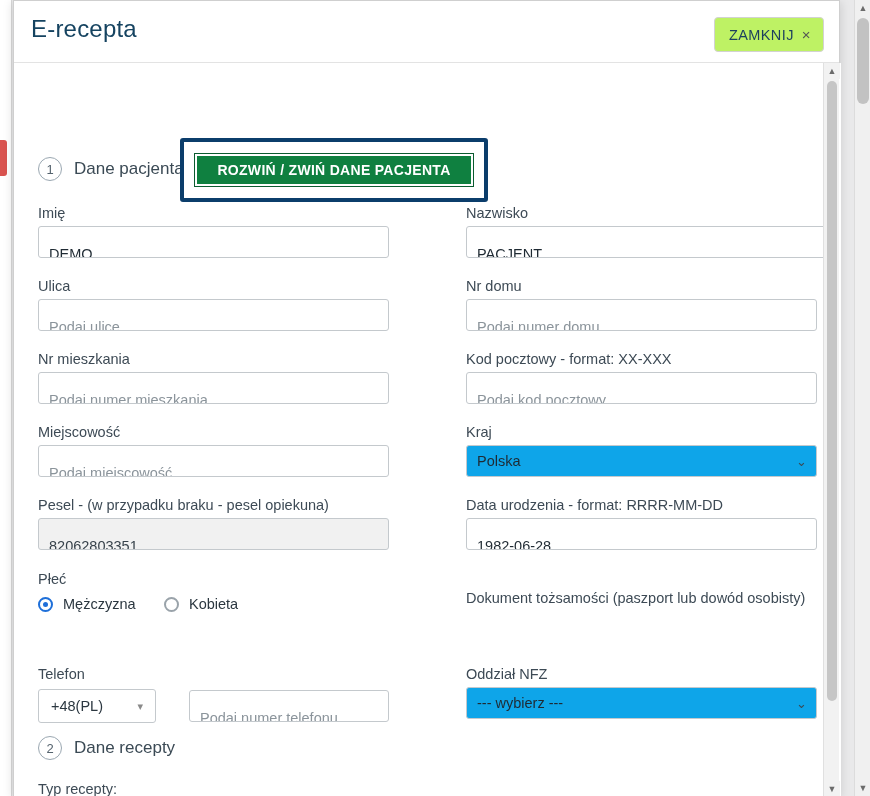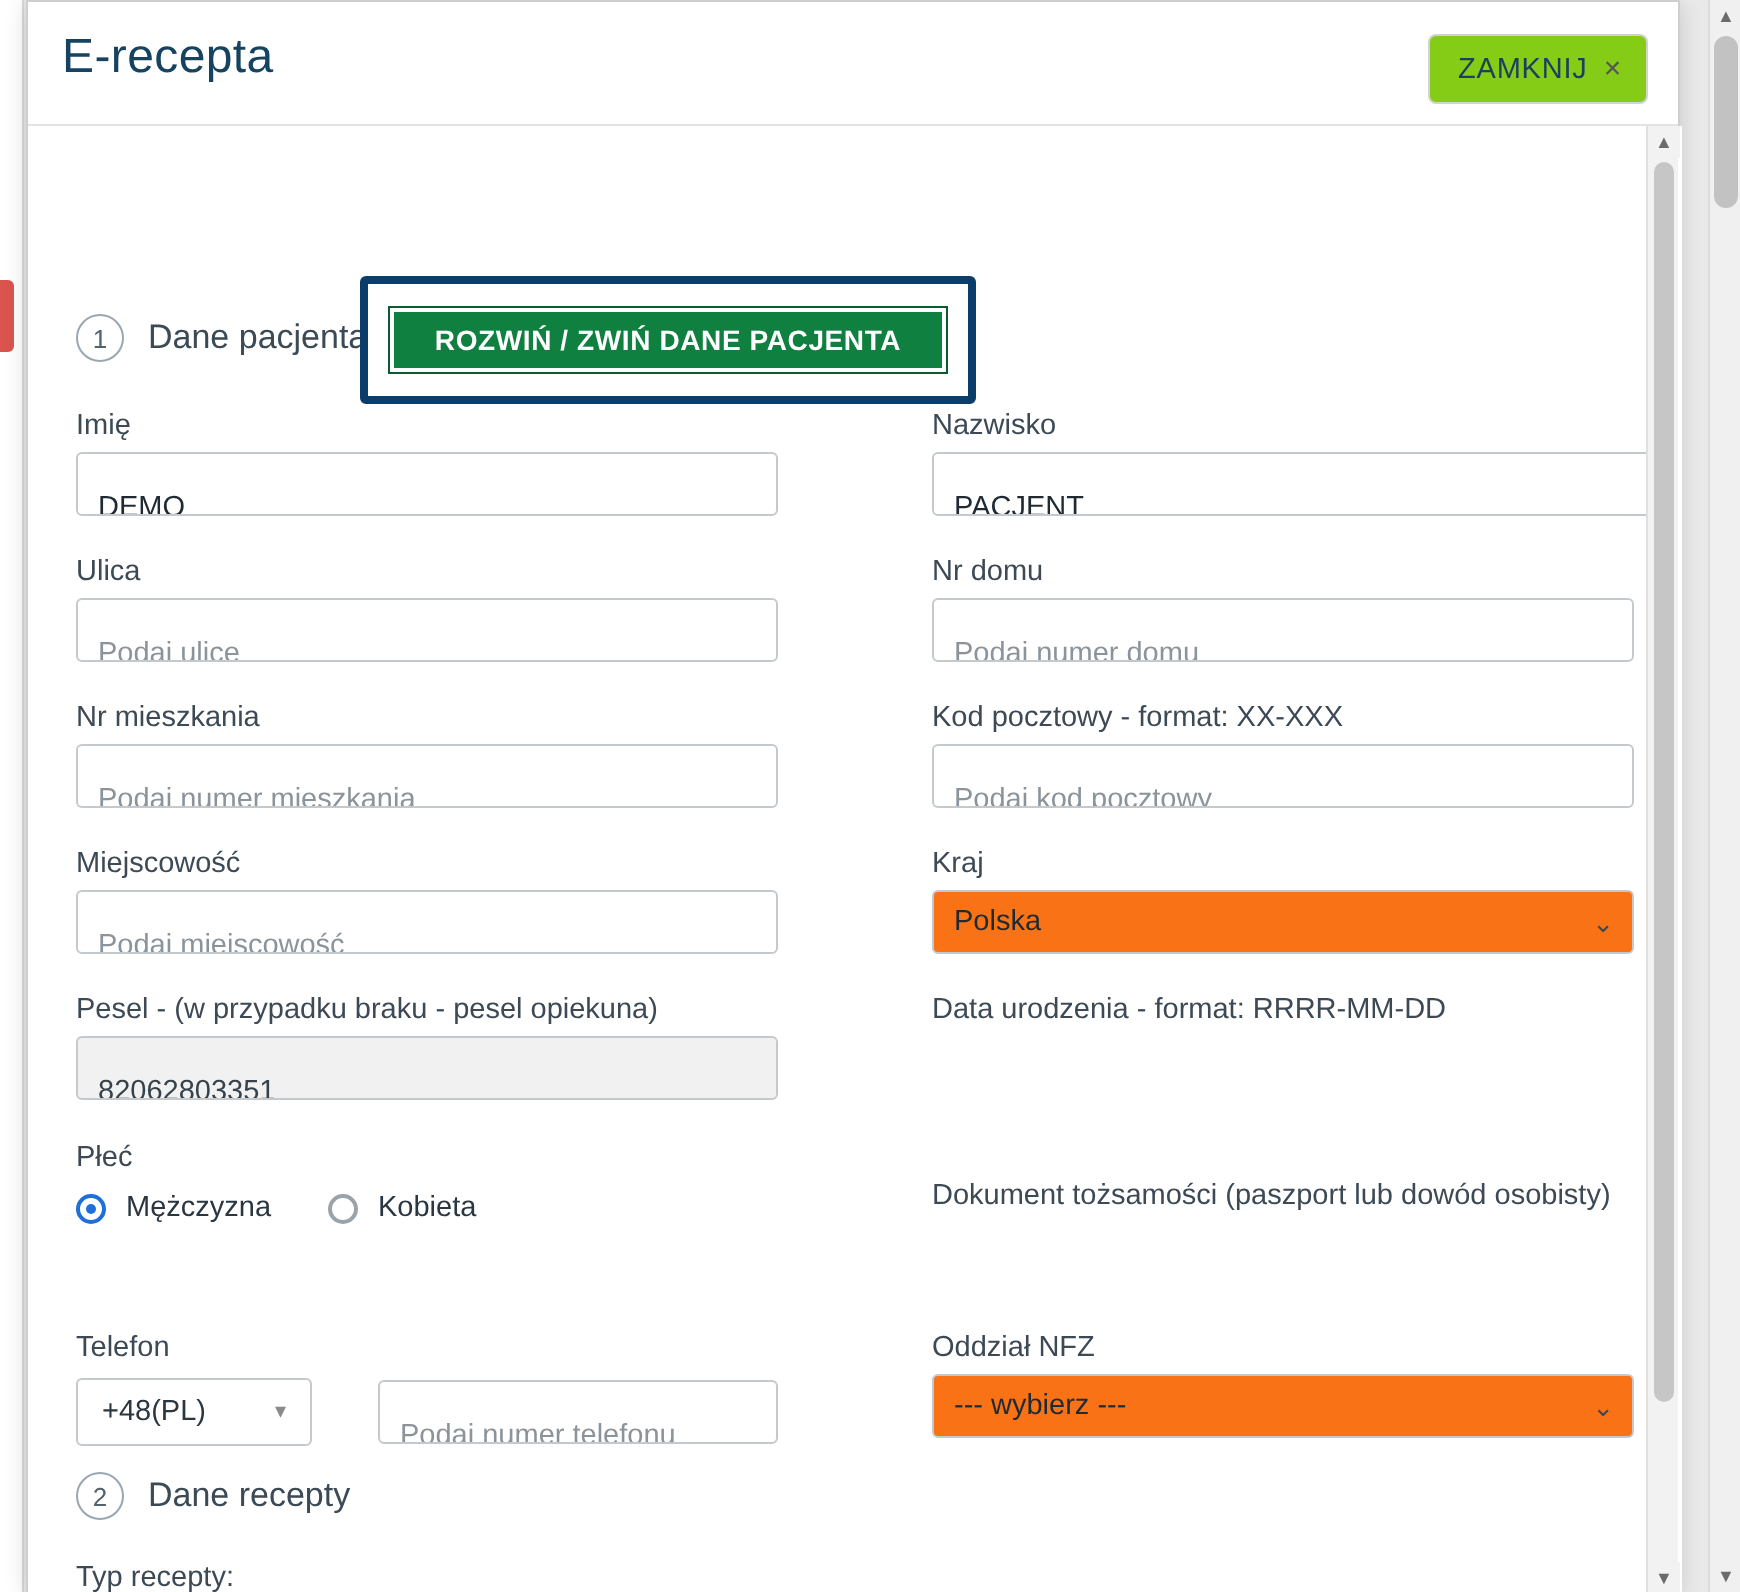--- a/index.html
+++ b/index.html
@@ -44,21 +44,21 @@
     background: #ffffff;
     padding-left: 15px;
   }
   .modal-title {
     position: absolute; left: 17px; top: 14px;
     font-size: 24px; color: #154360; font-weight: 400;
     letter-spacing: .2px;
   }
   .close-btn {
     position: absolute; right: 15px; top: 16px;
-    background: #84cc16;
+    background: #bef264;
     border: 1px solid #d2d2d2;
     border-radius: 4px;
     padding: 8px 12px 8px 14px;
     font-size: 14.5px;
     color: #1c3f5e;
     display: flex; align-items: center; gap: 8px;
     cursor: pointer;
     letter-spacing: .4px;
   }
   .close-btn .x { font-size: 15px; color: #555; }
@@ -134,21 +134,21 @@
     white-space: nowrap;
     overflow: hidden;
   }
   .input.placeholder { color: #8b949b; }
   .input.readonly { background: #f1f1f1; color: #37424b; }
   .select {
     position: absolute;
     height: 32px;
     border: 1px solid #c4c9cd;
     border-radius: 3px;
-    background: #f97316;
+    background: #0ea5e9;
     font-size: 14.5px;
     color: #1f2a33;
     padding: 0 28px 0 10px;
     line-height: 30px;
   }
   .select .chev {
     position: absolute; right: 9px; top: 0; height: 32px;
     display: flex; align-items: center; color: #3b4a55; font-size: 13px;
   }
 
@@ -265,20 +265,21 @@
         <div class="field-label" style="left:452px; top:361px;">Kraj</div>
         <div class="select" style="left:452px; top:382px; width:351px;">
           <span>Polska</span>
           <span class="chev">⌄</span>
         </div>
 
         <div class="field-label" style="left:24px; top:434px;">Pesel - (w przypadku braku - pesel opiekuna)</div>
         <div class="input readonly" style="left:24px; top:455px; width:351px;">82062803351</div>
 
         <div class="field-label" style="left:452px; top:434px;">Data urodzenia - format: RRRR-MM-DD</div>
+        <div class="input" style="left:452px; top:455px; width:351px;">1982-06-28</div>
 
         <div class="field-label" style="left:24px; top:508px;">Płeć</div>
         <div class="radio-row" style="left:24px; top:533px;">
           <span class="radio checked"></span>
           <span class="radio-label">Mężczyzna</span>
         </div>
         <div class="radio-row" style="left:150px; top:533px;">
           <span class="radio off"></span>
           <span class="radio-label">Kobieta</span>
         </div>

